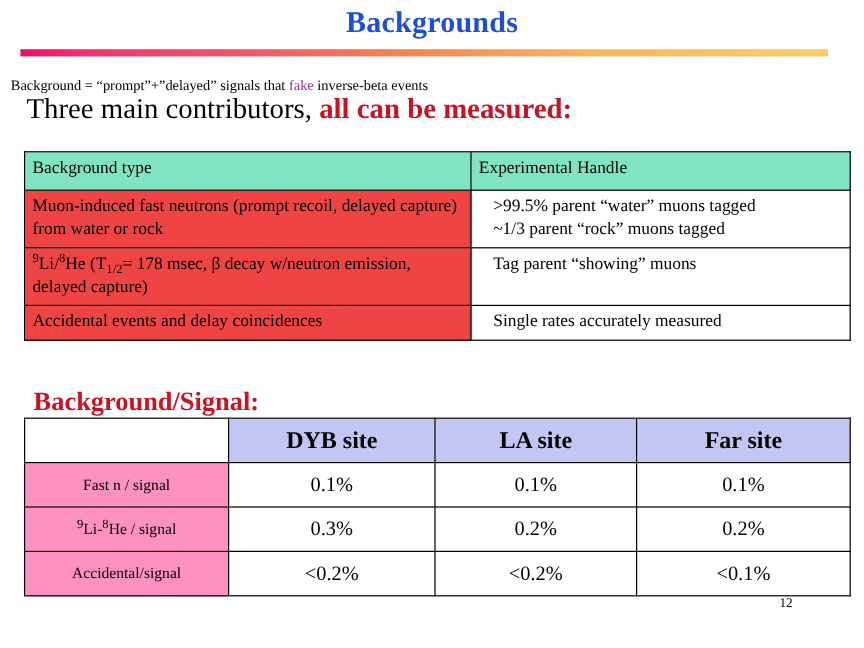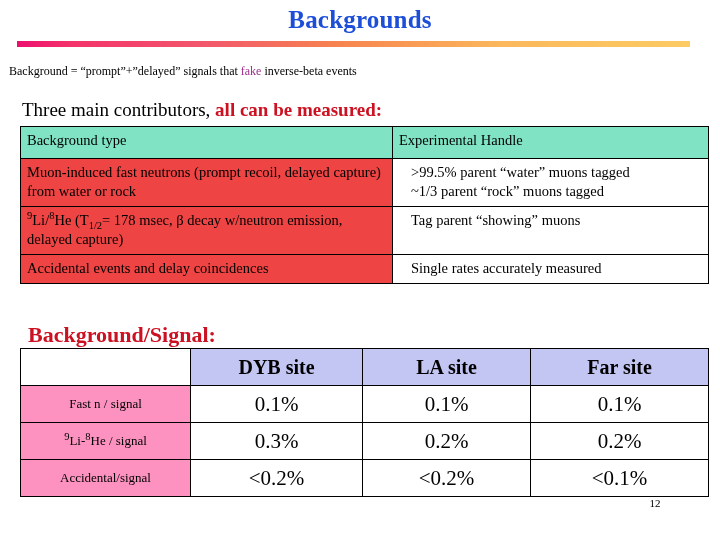--- a/index.html
+++ b/index.html
@@ -46,23 +46,23 @@
     left: 9px;
     top: 60px;
     width: 706px;
     font-size: 12px;
     line-height: 22px;
     white-space: nowrap;
   }
   .line2 {
     position: absolute;
     left: 22px;
-    top: 99px;
+    top: 80px;
     width: 690px;
-    font-size: 19px;
+    font-size: 24px;
     line-height: 22px;
     white-space: nowrap;
   }
   .fake-word {
     color: #9b2d8f;
   }
   .red-bold {
     color: #cc1122;
     font-weight: bold;
   }
@@ -153,21 +153,21 @@
     background: #c3c6f2;
     font-weight: bold;
     font-size: 20px;
   }
   .t2-rowlabel {
     background: #fd92c0;
     font-size: 13px;
   }
   .t2-val {
     background: #ffffff;
-    font-size: 21px;
+    font-size: 17px;
   }
 
   
   .page-number {
     position: absolute;
     left: 640px;
     top: 497px;
     width: 30px;
     text-align: center;
     font-size: 11px;

